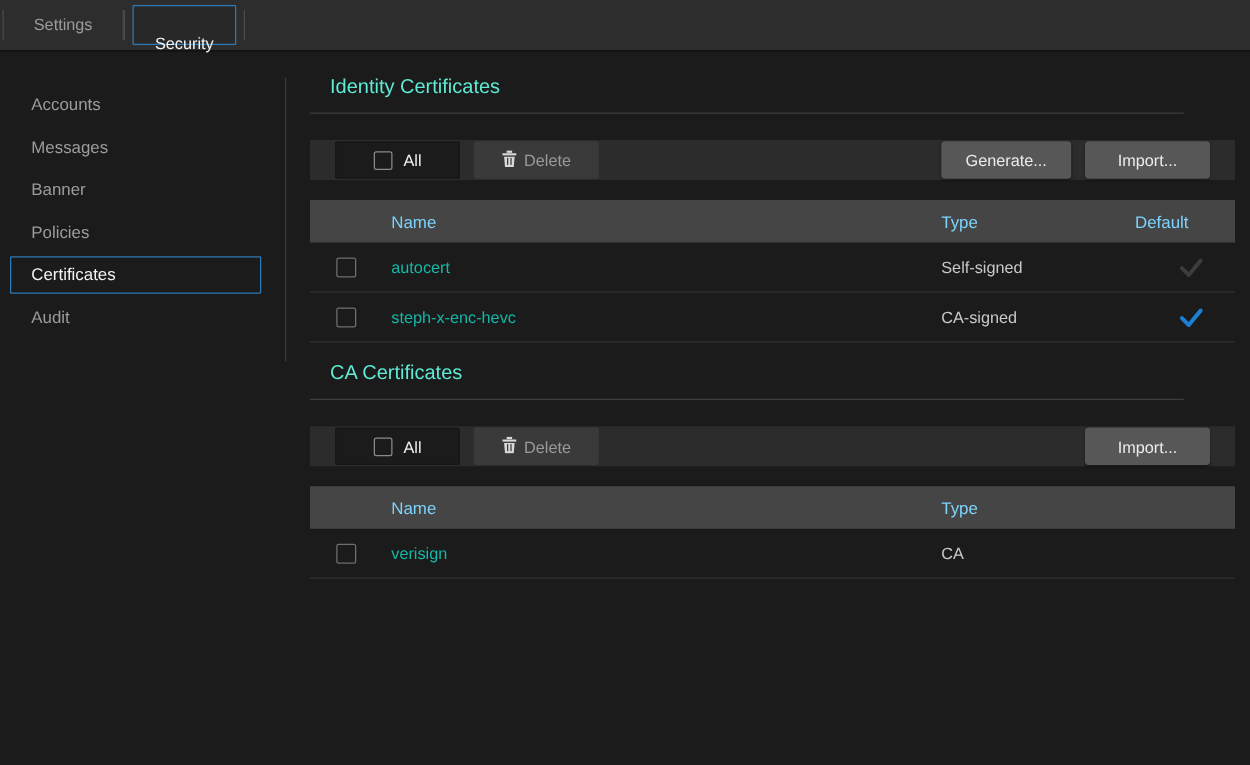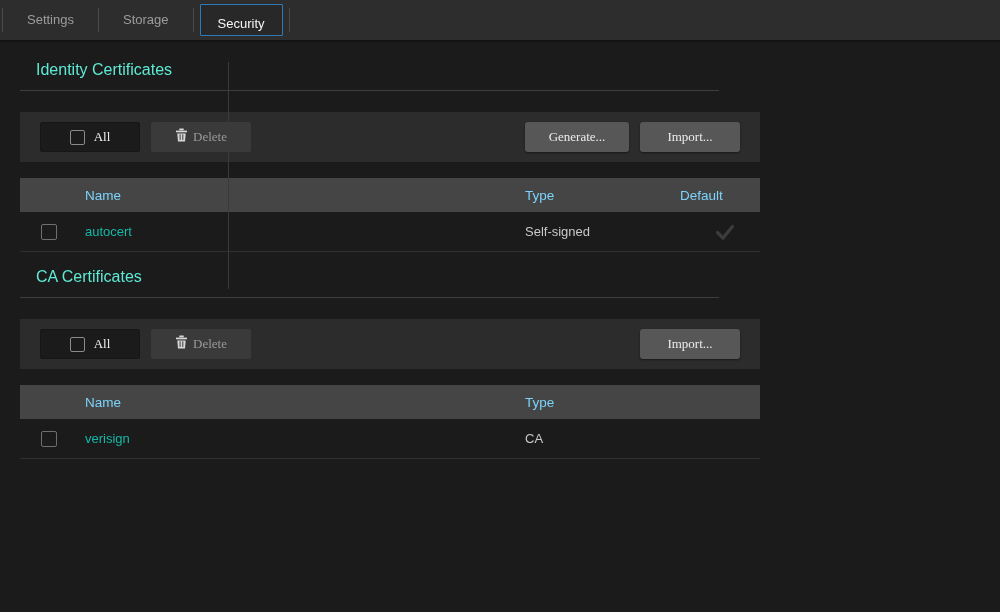--- a/index.html
+++ b/index.html
@@ -13,21 +13,21 @@
   .topbar {
     height:42px; background:#2d2d2d; border-bottom:2px solid #131313;
     display:flex; align-items:center; padding-left:2px;
   }
   .tab-sep { width:1px; height:24px; background:#4b4b4b; flex:0 0 auto; }
   .tab {
     padding:0 24px; height:42px; line-height:42px; font-size:13px;
     color:#9c9c9c; cursor:pointer; white-space:nowrap;
   }
   .tab.active {
-    height:32px; line-height:30px; margin:0 6px; padding:4px 17px;
+    height:32px; line-height:30px; margin:0 6px; padding:15px 17px;
     color:#f5f5f5; background:#282828;
     border:1px solid #2d7ab8; border-radius:1px;
   }
   
   .layout { display:flex; height:568px; }
   .sidebar { width:228px; flex:0 0 auto; padding-top:27px; }
   .side-divider {
     position:absolute; left:228px; top:62px; width:1px; height:227px;
     background:#3a3a3a;
   }
@@ -35,22 +35,22 @@
     margin:0 0 4px 8px; width:201px; height:30px; line-height:28px;
     padding-left:16px; font-size:13.5px; color:#9c9c9c;
     border:1px solid transparent; cursor:pointer;
   }
   .side-item.active { color:#f2f2f2; border-color:#2d7ab8; border-radius:1px; }
   
   .main { margin-left:20px; width:740px; padding-top:19px; }
   .section-title { font-size:16px; color:#5eead4; padding-left:16px; }
   .title-rule { margin-top:11px; width:699px; height:1px; background:#3e3e3e; }
   .toolbar {
-    margin-top:21px; height:50px; background:#2c2c2c;
-    display:flex; align-items:center; padding:0 20px;font-family:Liberation Serif, serif;
+    margin-top:21px; height:32px; background:#2c2c2c;
+    display:flex; align-items:center; padding:0 20px;
   }
   .btn {
     height:30px; font-size:13px; display:flex; align-items:center;
     justify-content:center; cursor:pointer; border-radius:2px;
     white-space:nowrap; flex:0 0 auto;
   }
   .btn-all {
     width:100px; background:#1b1b1b; border:1px solid #161616;
     color:#f0f0f0; gap:9px;
   }
@@ -88,30 +88,37 @@
   .section2 { margin-top:16px; }
   .trash { display:inline-block; }
 </style>
 </head>
 <body>
 
 <div class="topbar">
   <div class="tab-sep"></div>
   <div class="tab">Settings</div>
   <div class="tab-sep"></div>
-  <div class="tab">Storage</div>
   <div class="tab-sep"></div>
   <div class="tab active">Security</div>
   <div class="tab-sep"></div>
 </div>
 
 <div class="side-divider"></div>
 
 <div class="layout">
 
+  <div class="sidebar">
+    <div class="side-item">Accounts</div>
+    <div class="side-item">Messages</div>
+    <div class="side-item">Banner</div>
+    <div class="side-item">Policies</div>
+    <div class="side-item active">Certificates</div>
+    <div class="side-item">Audit</div>
+  </div>
 
   <div class="main">
 
     <div class="section">
       <div class="section-title">Identity Certificates</div>
       <div class="title-rule"></div>
 
       <div class="toolbar">
         <div class="btn btn-all">
           <span class="cbx"></span>
@@ -150,20 +157,34 @@
           <div>Self-signed</div>
           <div class="cell-default-cell">
             <span class="check muted">
               <svg width="22" height="18" viewBox="0 0 22 18">
                   <path d="M3.5 9.5 l5.5 5.5 L18.5 3.5"></path>
                 </svg>
             </span>
           </div>
         </div>
 
+        <div class="t-row grid3">
+          <div class="cell-cbx">
+              <span class="cbx row-cbx"></span>
+            </div>
+          <div><span class="link">steph-x-enc-hevc</span></div>
+          <div>CA-signed</div>
+          <div class="cell-default-cell">
+            <span class="check selected">
+              <svg width="22" height="18" viewBox="0 0 22 18">
+                  <path d="M3.5 9.5 l5.5 5.5 L18.5 3.5"></path>
+                </svg>
+            </span>
+          </div>
+        </div>
       </div>
     </div>
 
     <div class="section section2">
       <div class="section-title">CA Certificates</div>
       <div class="title-rule"></div>
 
       <div class="toolbar">
         <div class="btn btn-all">
           <span class="cbx"></span>

